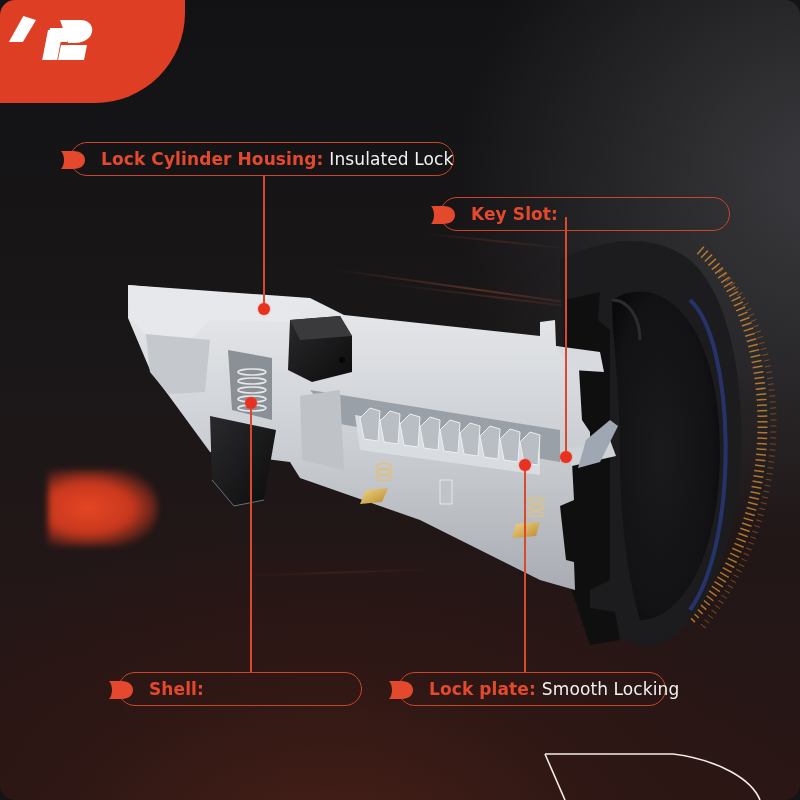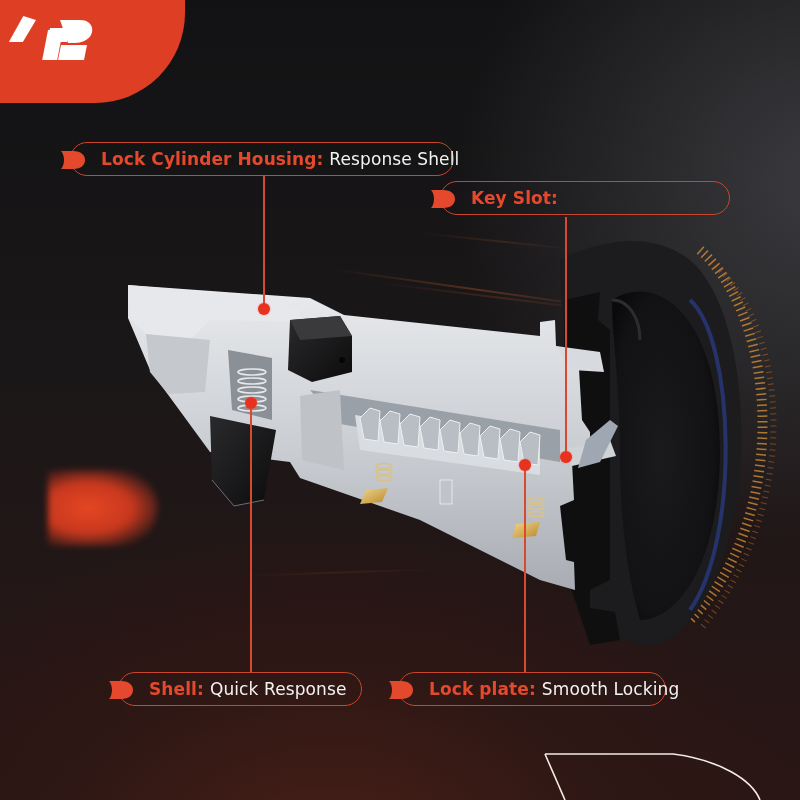--- a/index.html
+++ b/index.html
@@ -4,20 +4,21 @@
 <style>
   html, body { margin: 0; padding: 0; }
   body { width: 800px; height: 800px; overflow: hidden; background: #141416; }
   .stage {
     position: relative; width: 800px; height: 800px; overflow: hidden;
     background:
       radial-gradient(ellipse 620px 420px at 330px 860px, #4a2018 0%, #2e1714 45%, rgba(20,18,20,0) 80%),
       radial-gradient(ellipse 520px 520px at 820px 180px, #3a3a3e 0%, rgba(30,30,32,0) 70%),
       linear-gradient(180deg, #121214 0%, #1a1718 45%, #2a1615 100%);
     font-family: "DejaVu Sans", sans-serif;
+    border-radius: 15px;
   }
   .streak { position: absolute; height: 2px; background: linear-gradient(90deg, rgba(120,50,30,0), rgba(150,70,40,0.5), rgba(120,50,30,0)); transform-origin: left center; }
   .logo-badge {
     position: absolute; left: -40px; top: -40px; width: 225px; height: 143px;
     background: #de3e24; border-bottom-right-radius: 90px;
   }
   .logo-svg { position: absolute; left: 28px; top: 30px; }
   .glow-d {
     position: absolute; left: 48px; top: 470px; width: 110px; height: 76px;
     background: radial-gradient(ellipse 80px 45px at 40px 38px, #f04a24 0%, #d23a1f 55%, rgba(160,40,20,0) 100%);
@@ -177,36 +178,35 @@
   <div class="dot" style="left:251px;top:403px;"></div>
 
   <div class="leader" style="left:524px;top:465px;height:207px;"></div>
   <div class="dot" style="left:525px;top:465px;"></div>
 
   <div class="callout" style="left:70px;top:142px;width:384px;">
     <svg class="marker" viewBox="0 0 24 18">
         <path d="M0,0 L12,0 C20,0 24,4 24,9 C24,14 20,18 12,18 L0,18 C4,14 4,4 0,0 Z" fill="#e4492d"></path>
       </svg>
     <span class="key">Lock Cylinder Housing:</span>
-    <span class="val">Response Shell</span>
-  </div>
-
-  <div class="callout" style="left:440px;top:181px;width:290px;gap:12px;">
+    <span class="val">Insulated Lock</span>
+  </div>
+
+  <div class="callout" style="left:440px;top:197px;width:290px;gap:12px;">
     <svg class="marker" viewBox="0 0 24 18">
         <path d="M0,0 L12,0 C20,0 24,4 24,9 C24,14 20,18 12,18 L0,18 C4,14 4,4 0,0 Z" fill="#e4492d"></path>
       </svg>
     <span class="key">Key Slot:</span>
   </div>
 
   <div class="callout" style="left:118px;top:672px;width:244px;">
     <svg class="marker" viewBox="0 0 24 18">
         <path d="M0,0 L12,0 C20,0 24,4 24,9 C24,14 20,18 12,18 L0,18 C4,14 4,4 0,0 Z" fill="#e4492d"></path>
       </svg>
     <span class="key">Shell:</span>
-    <span class="val">Quick Response</span>
   </div>
 
   <div class="callout" style="left:398px;top:672px;width:268px;">
     <svg class="marker" viewBox="0 0 24 18">
         <path d="M0,0 L12,0 C20,0 24,4 24,9 C24,14 20,18 12,18 L0,18 C4,14 4,4 0,0 Z" fill="#e4492d"></path>
       </svg>
     <span class="key">Lock plate:</span>
     <span class="val">Smooth Locking</span>
   </div>
 </div>

